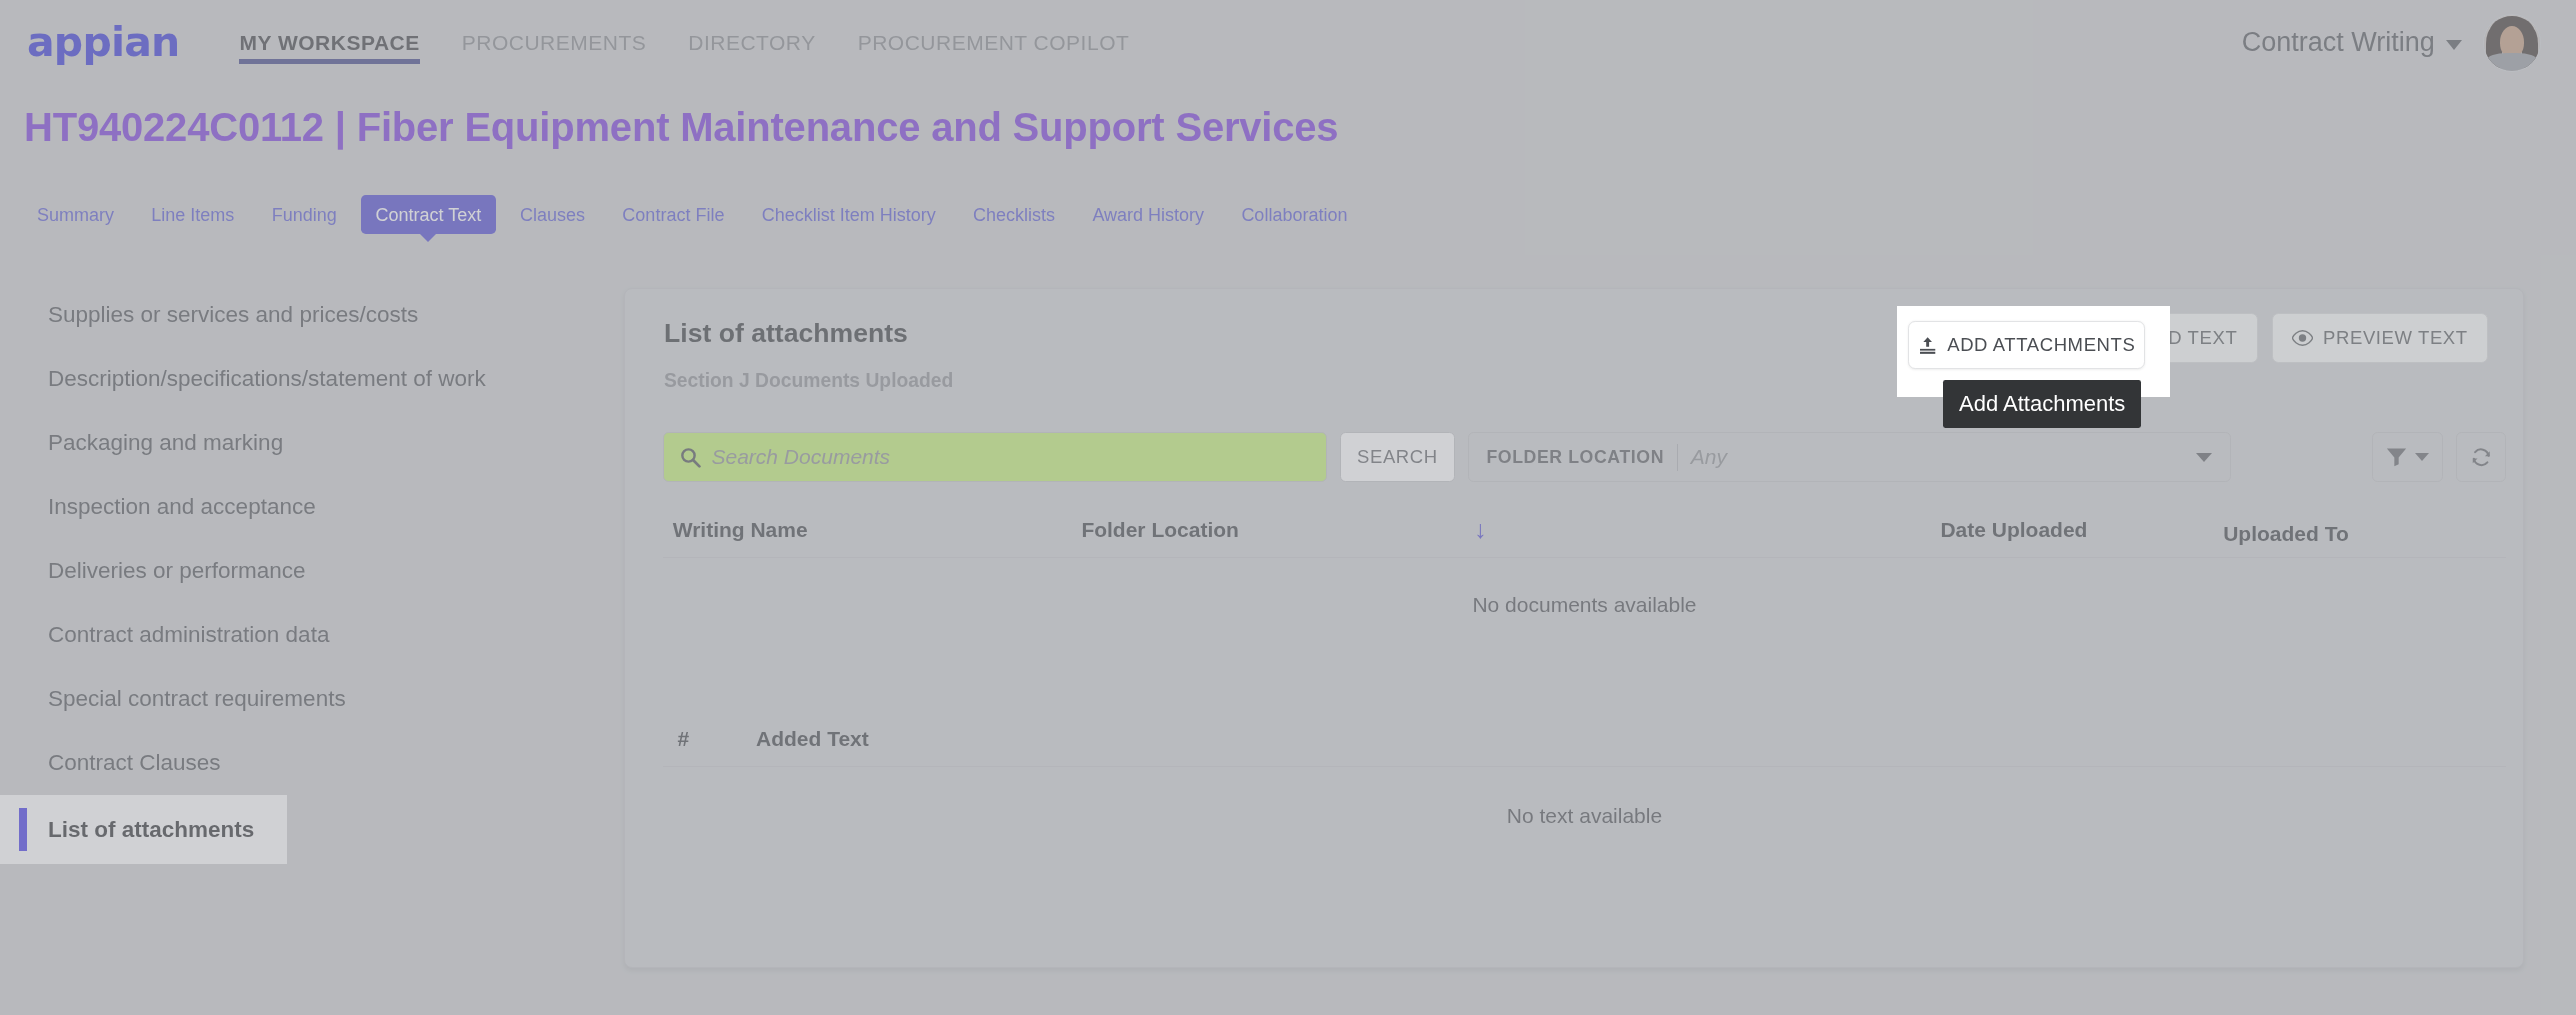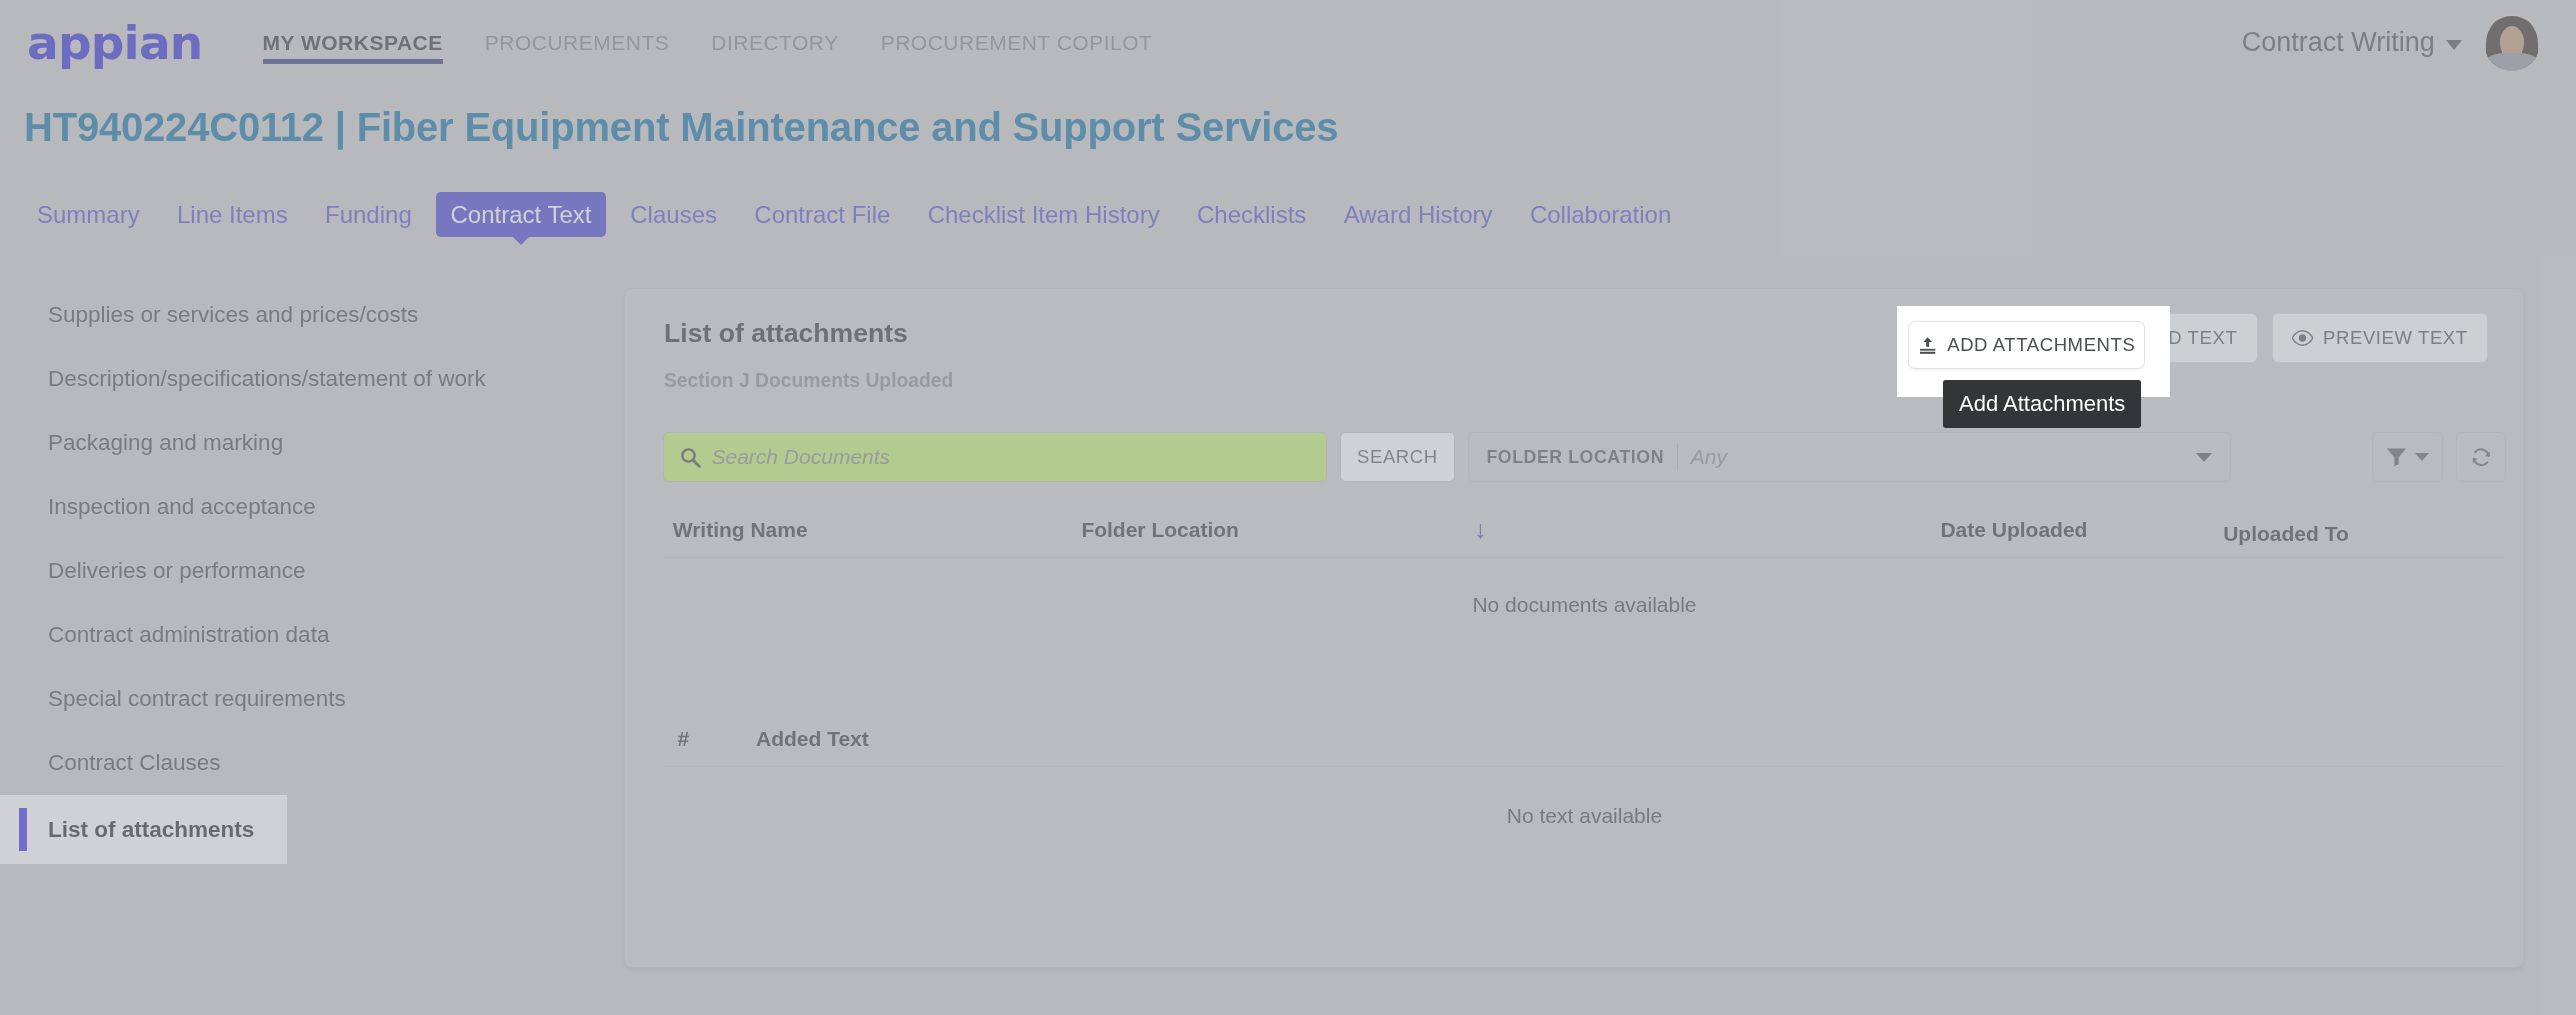--- a/index.html
+++ b/index.html
@@ -32,21 +32,21 @@
     position: absolute;
     top: 0; left: 0;
     width: 2576px;
     height: 85px;
     display: flex;
     align-items: center;
     padding: 0 27px;
   }
 
   #brand-logo {
-    font-size: 47px;
+    font-size: 41px;
     font-weight: 700;
     color: #2322d6;
     letter-spacing: -0.8px;
     line-height: 1;
     margin-right: 60px;
     font-family: "DejaVu Sans", sans-serif;
   }
 
   .topnav-links {
     display: flex;
@@ -125,38 +125,38 @@
   #avatar .av-hair3 { position:absolute; right:1.6px; top:13px; width:16px; height:40px; border-radius:0 40% 40% 0; background:#2e241f; }
   #avatar .av-body { position:absolute; left:3.2px; right:3.2px; bottom:0; height:17.7px; border-radius:40% 40% 0 0; background:#8f9399; }
 
   
   #page-title {
     position: absolute;
     top: 105px;
     left: 24px;
     font-size: 40px;
     font-weight: 700;
-    color: #0369a1;
+    color: #6d28d9;
     letter-spacing: -0.2px;
     white-space: nowrap;
   }
 
   
   #section-tabs {
     position: absolute;
     top: 192px;
     left: 24px;
     display: flex;
     align-items: center;
     gap: 11.3px;
     height: 45px;
   }
 
   .section-tab {
-    font-size: 24px;
+    font-size: 18px;
     color: #4a4ad0;
     padding: 8.9px 13px;
     border-radius: 4.8px;
     cursor: pointer;
     white-space: nowrap;
     line-height: 1;
     position: relative;
   }
 
   .section-tab.active {

